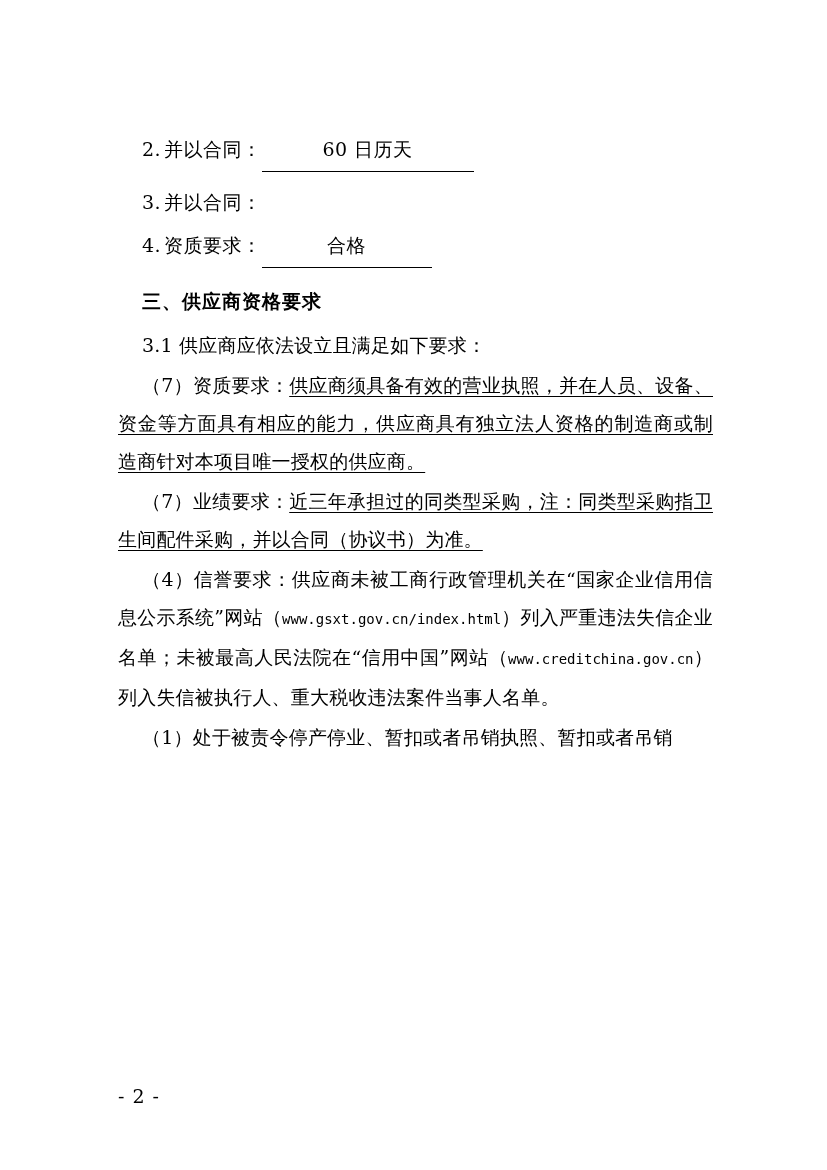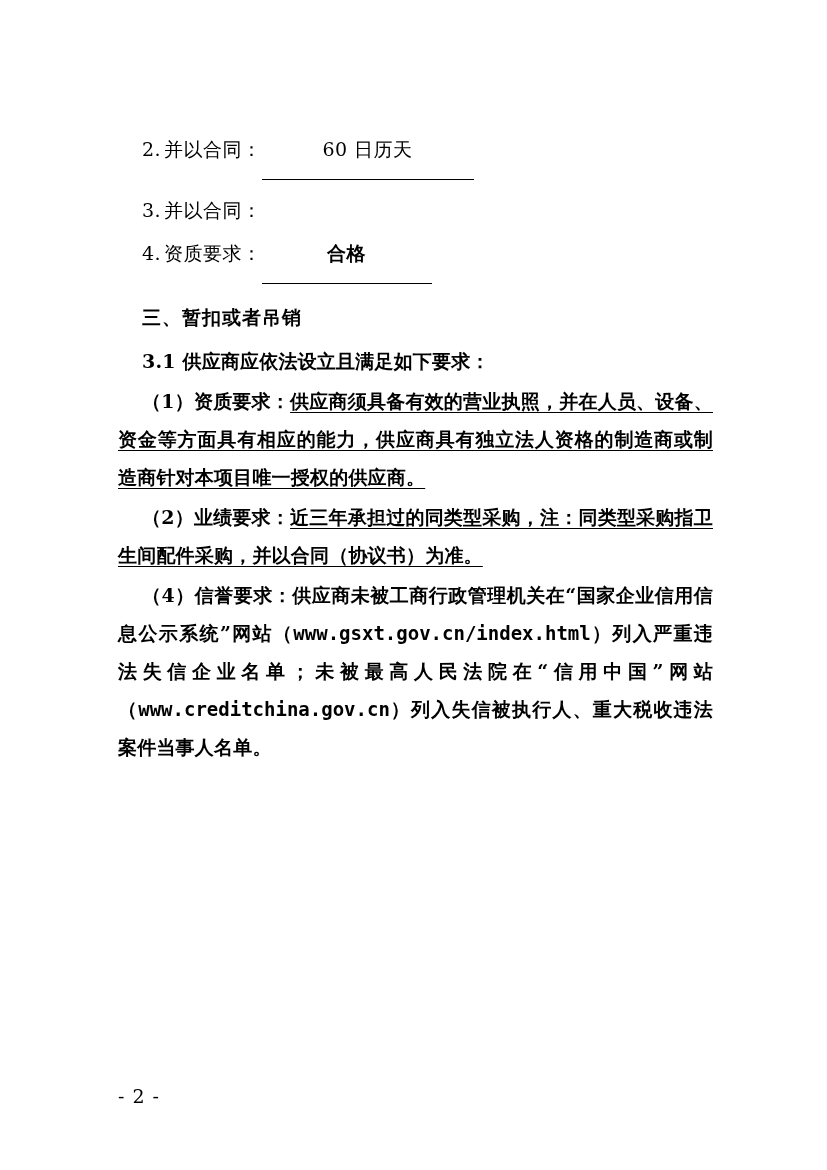--- a/index.html
+++ b/index.html
@@ -37,59 +37,58 @@
     padding-left: 24px;
     box-sizing: border-box;
   }
   .numline .lbl {
     white-space: nowrap;
   }
   .fill {
     display: inline-block;
     border-bottom: 1px solid #000;
     text-align: center;
-    padding-bottom: 17px;
+    padding-bottom: 9px;
     white-space: nowrap;
   }
   .fill-w1 { width: 212px; }
   .fill-w2 { width: 216px; }
-  .fill-w3 { width: 170px; font-weight: bold; }
+  .fill-w3 { width: 170px; }
 
   .heading {
     font-size: 19px;
     line-height: 30px;
     font-weight: bold;
     margin: 18px 0 10px 0;
     text-indent: 24px;
     letter-spacing: 1px;
   }
   p.para {
     font-size: 19px;
     line-height: 38px;
     margin: 0 0 2px 0;
     text-indent: 24px;
     letter-spacing: 0.2px;
     text-align: justify;
-    font-weight: bold;
   }
   .u {
     text-decoration: underline;
     text-underline-offset: 4px;
   }
   .blankfill {
     display: inline-block;
     border-bottom: 1px solid #000;
     width: 150px;
     height: 22px;
     vertical-align: -4px;
   }
   .blankfill.sm { width: 104px; }
   .mono {
     font-family: "DejaVu Sans Mono", "Liberation Mono", monospace;
-    font-size: 19px;
+    font-size: 14px;
     letter-spacing: 0;
   }
   .pagenum {
     position: absolute;
     left: 118px;
     top: 1085px;
     font-size: 19px;
     letter-spacing: 1px;
   }
 </style>
@@ -109,36 +108,37 @@
       <span class="idx">3.</span>
       <span class="lbl">并以合同：</span>
     </div>
 
     <div class="numline">
       <span class="idx">4.</span>
       <span class="lbl">资质要求：</span>
       <span class="fill fill-w3">合格</span>
     </div>
 
-    <div class="heading">三、暂扣或者吊销</div>
+    <div class="heading">三、供应商资格要求</div>
 
     <p class="para">3.1 供应商应依法设立且满足如下要求：</p>
 
     <p class="para">
-      <span>（1）资质要求：</span><span class="u">供应商须具备有效的营业执照，并在人员、设备、资金等方面具有相应的能力，供应商具有独立法人资格的制造商或制造商针对本项目唯一授权的供应商。</span>
+      <span>（7）资质要求：</span><span class="u">供应商须具备有效的营业执照，并在人员、设备、资金等方面具有相应的能力，供应商具有独立法人资格的制造商或制造商针对本项目唯一授权的供应商。</span>
     </p>
 
 
     <p class="para">
-      <span>（2）业绩要求：</span><span class="u">近三年承担过的同类型采购，注：同类型采购指卫生间配件采购，并以合同（协议书）为准。</span>
+      <span>（7）业绩要求：</span><span class="u">近三年承担过的同类型采购，注：同类型采购指卫生间配件采购，并以合同（协议书）为准。</span>
     </p>
 
     <p class="para">
       <span>（4）信誉要求：</span><span>供应商未被工商行政管理机关在“国家企业信用信息公示系统”网站（</span><span class="mono">www.gsxt.gov.cn/index.html</span><span>）列入严重违法失信企业名单；未被最高人民法院在“信用中国”网站（</span><span class="mono">www.creditchina.gov.cn</span><span>）列入失信被执行人、重大税收违法案件当事人名单。</span>
     </p>
 
 
 
+    <p class="para">（1）处于被责令停产停业、暂扣或者吊销执照、暂扣或者吊销</p>
 
   </div>
 
   <div class="pagenum">- 2 -</div>
 </div>
 
 </body></html>

